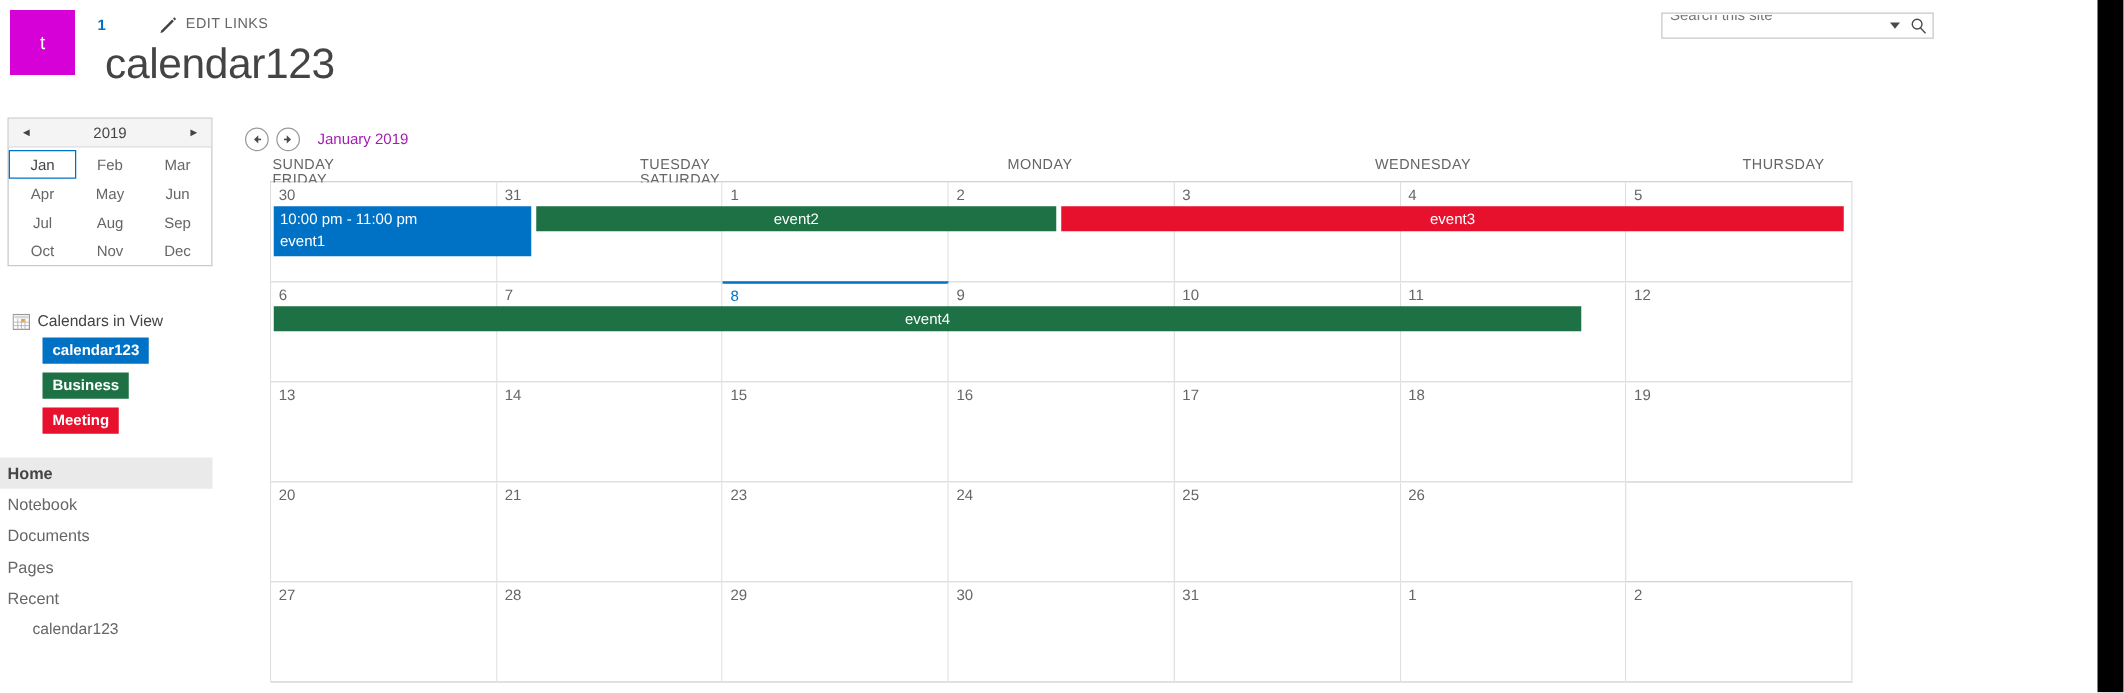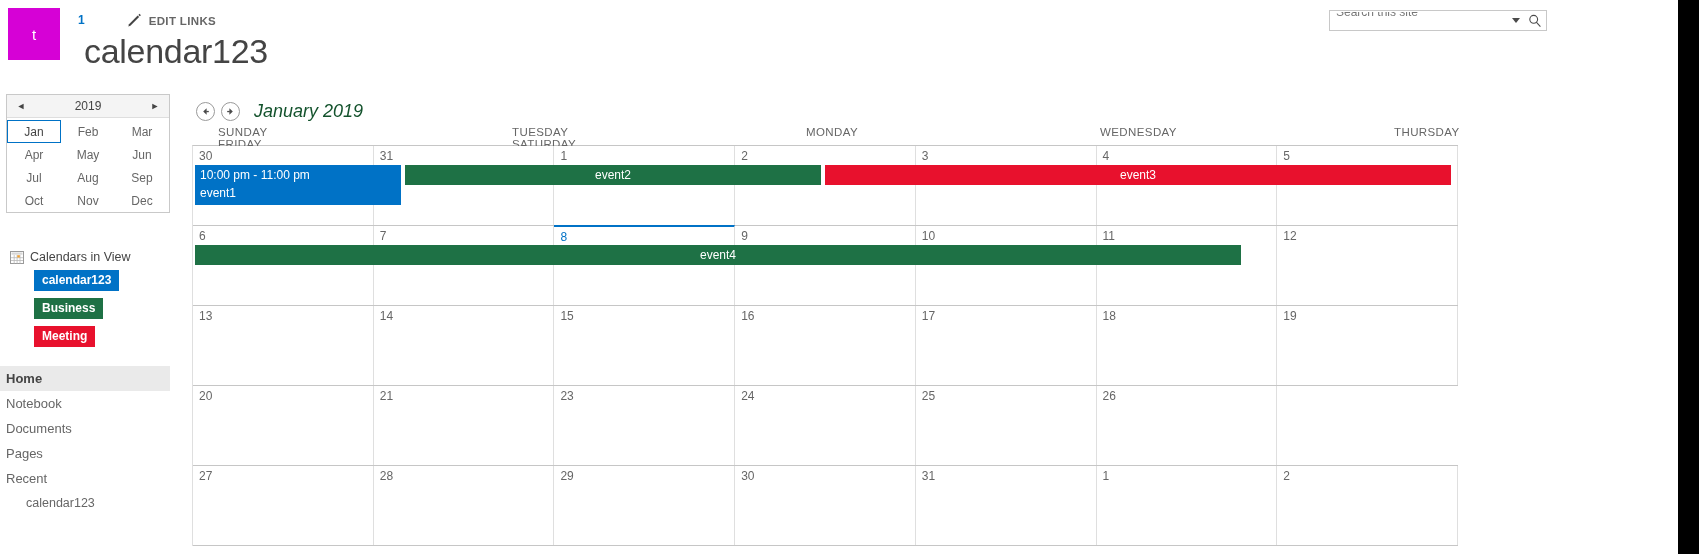--- a/index.html
+++ b/index.html
@@ -40,25 +40,24 @@
   }
   .topnav-link {
     color: #0072c6;
     font-size: 12px;
     font-weight: bold;
     text-decoration: none;
     margin-right: 42px;
   }
   .edit-links {
     display: flex;
-    align-items: flex-end;
+    align-items: flex-start;
     color: #666666;
     font-size: 11.5px;
     letter-spacing: 0.35px;
-    font-weight: bold;
   }
   .pencil-icon {
     width: 16px; height: 14px;
     margin-right: 6px;
     display: inline-block;
     position: relative;
     top: 0px;
   }
   .site-title {
     position: absolute;
@@ -246,44 +245,43 @@
     border: 1px solid #9a9a9a;
     color: #4a4a4a;
     display: flex;
     align-items: center;
     justify-content: center;
     margin-right: 6px;
     cursor: pointer;
     background: #ffffff;
   }
   .cal-title {
-    font-size: 18px;
-    color: #14532d;
+    font-size: 12px;
+    color: #a21caf;
     margin-left: 8px;
     font-weight: normal;
-    font-style: italic;
   }
 
   .dow-row {
     display: grid;
     grid-template-columns: repeat(5, 1fr);
     width: 1470px;
     margin-left: 18px;
     height: 19px;
   }
   .dow {
     font-size: 11.5px;
     color: #666666;
     letter-spacing: 0.4px;
     padding-left: 10px;
   }
 
   .cal-grid {
     width: 1266px;
-    margin-left: 2px;
+    margin-left: 26px;
     border-top: 1px solid #c6c6c6;
     border-left: 1px solid #dfdfdf;
   }
   .cal-row {
     display: grid;
     grid-template-columns: repeat(7, 1fr);
     position: relative;
     height: 80px;
     border-bottom: 1px solid #c6c6c6;
   }

